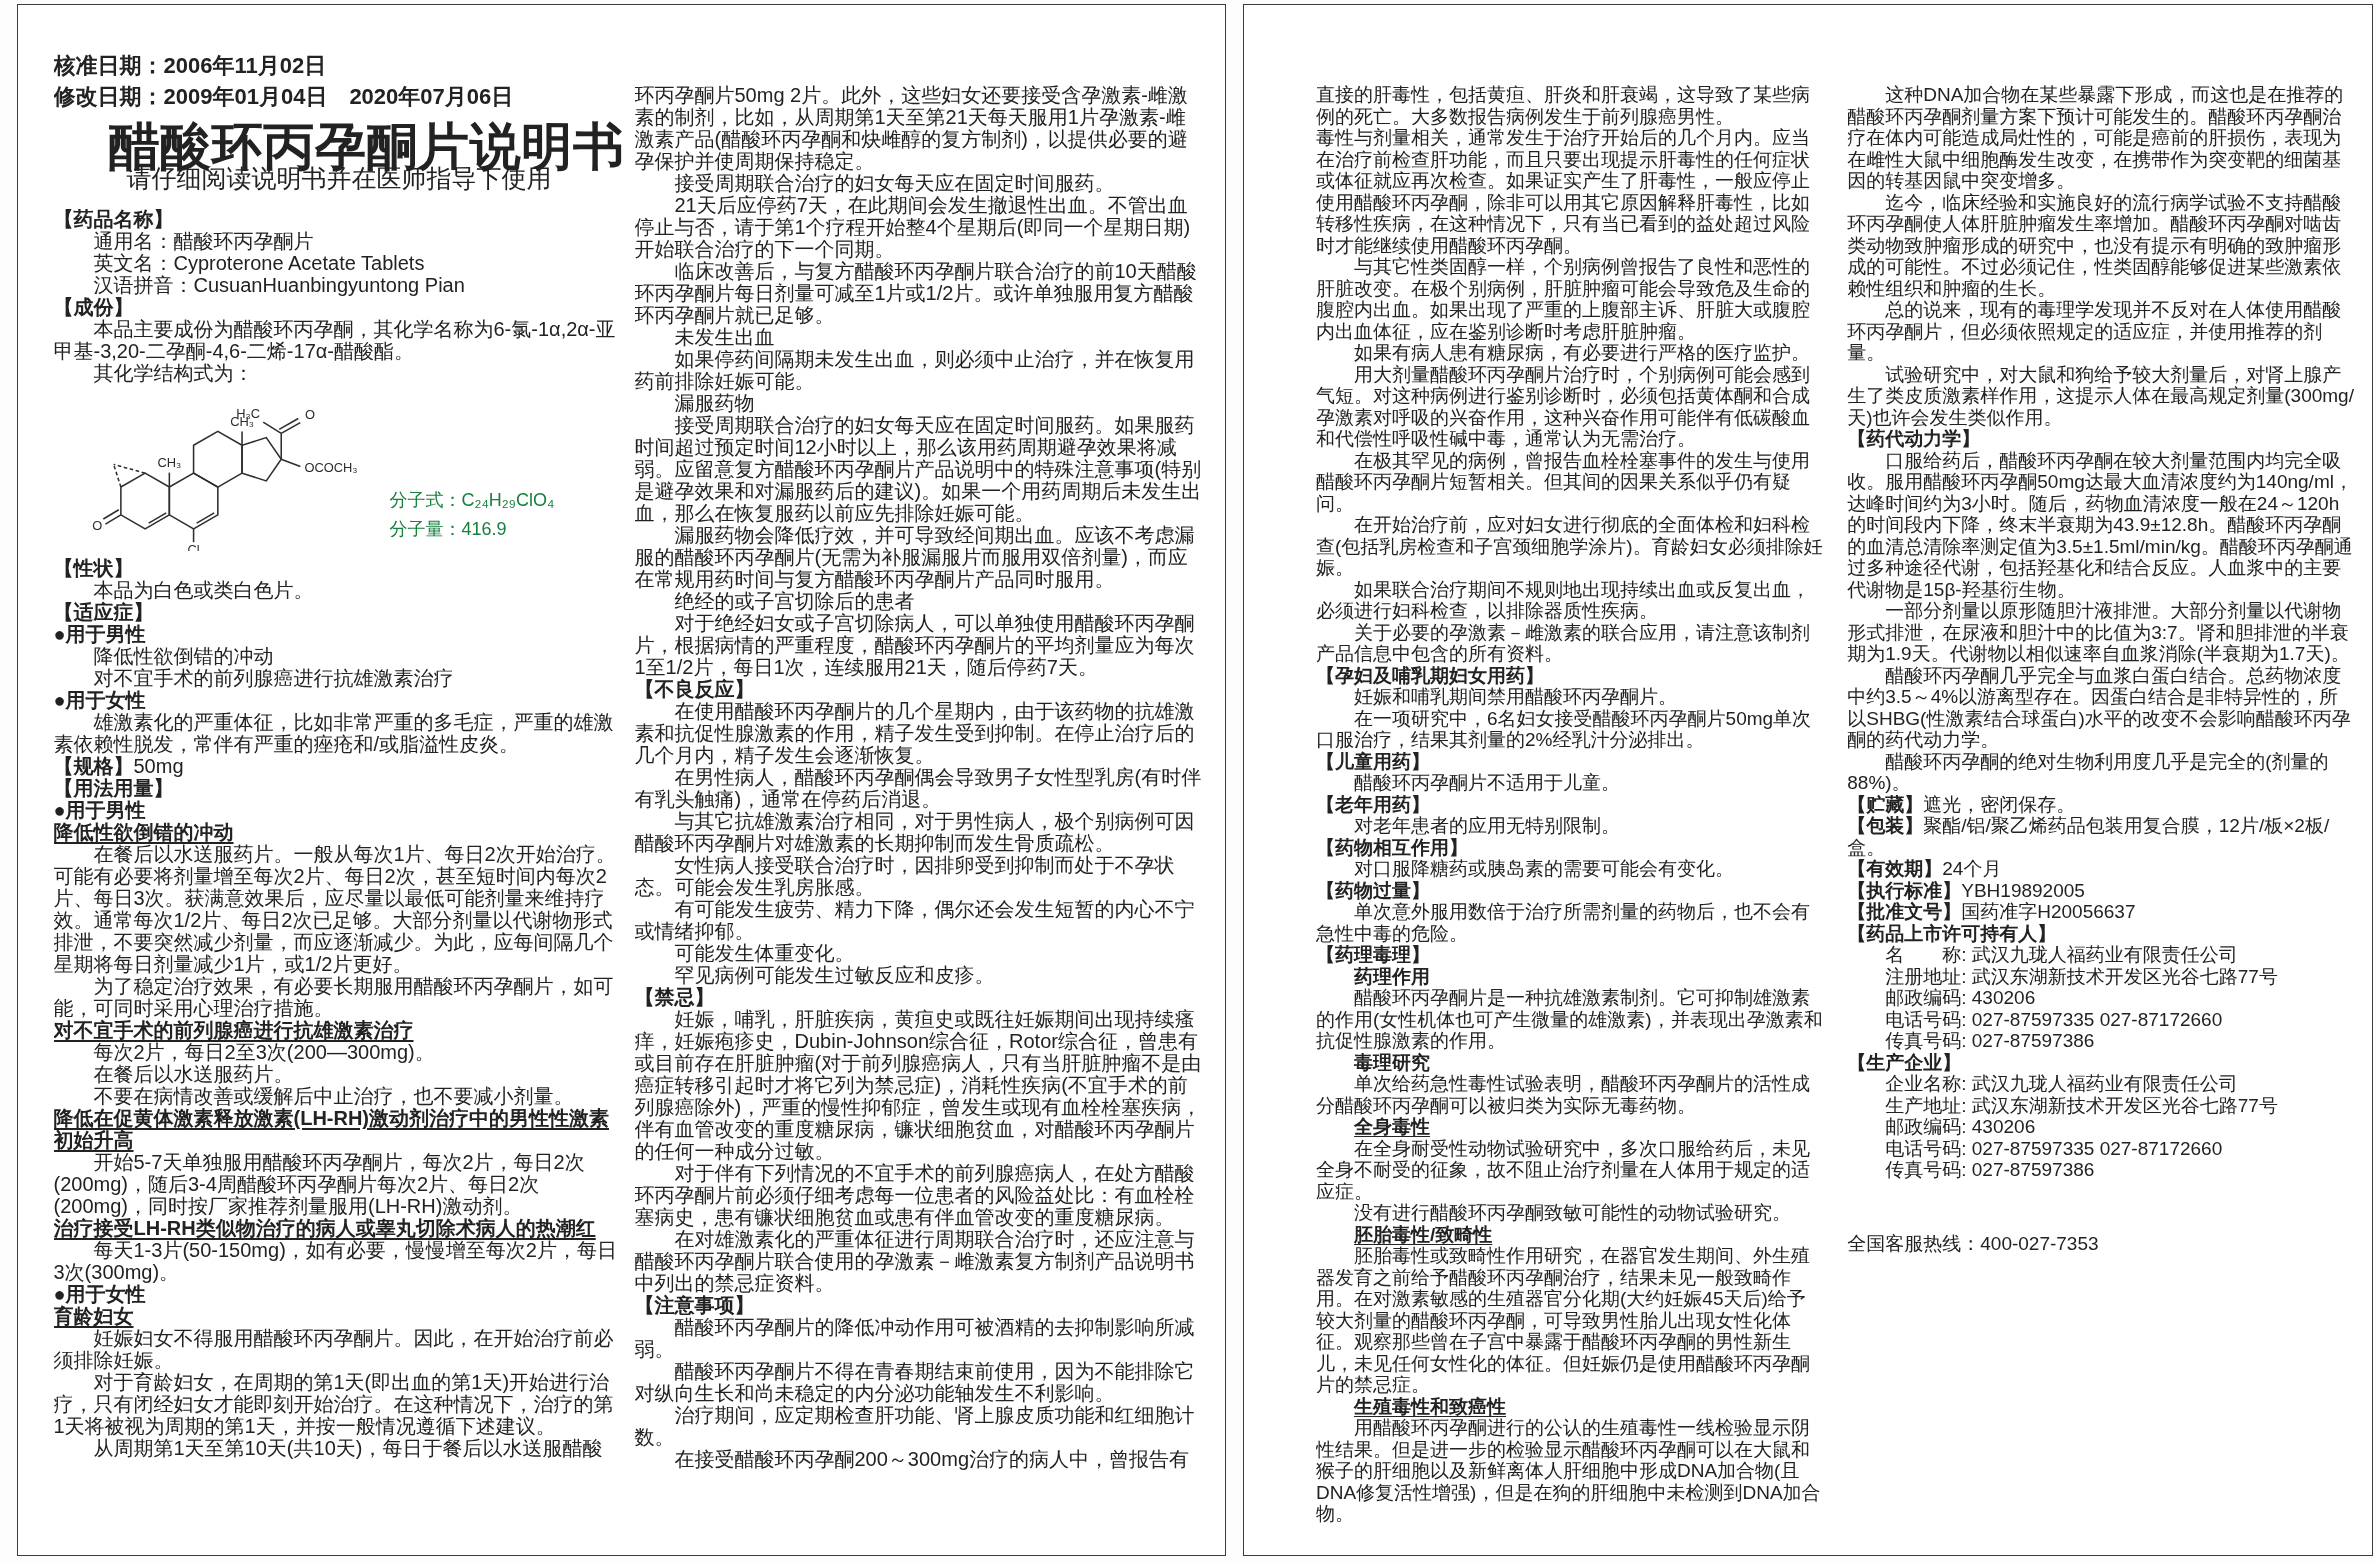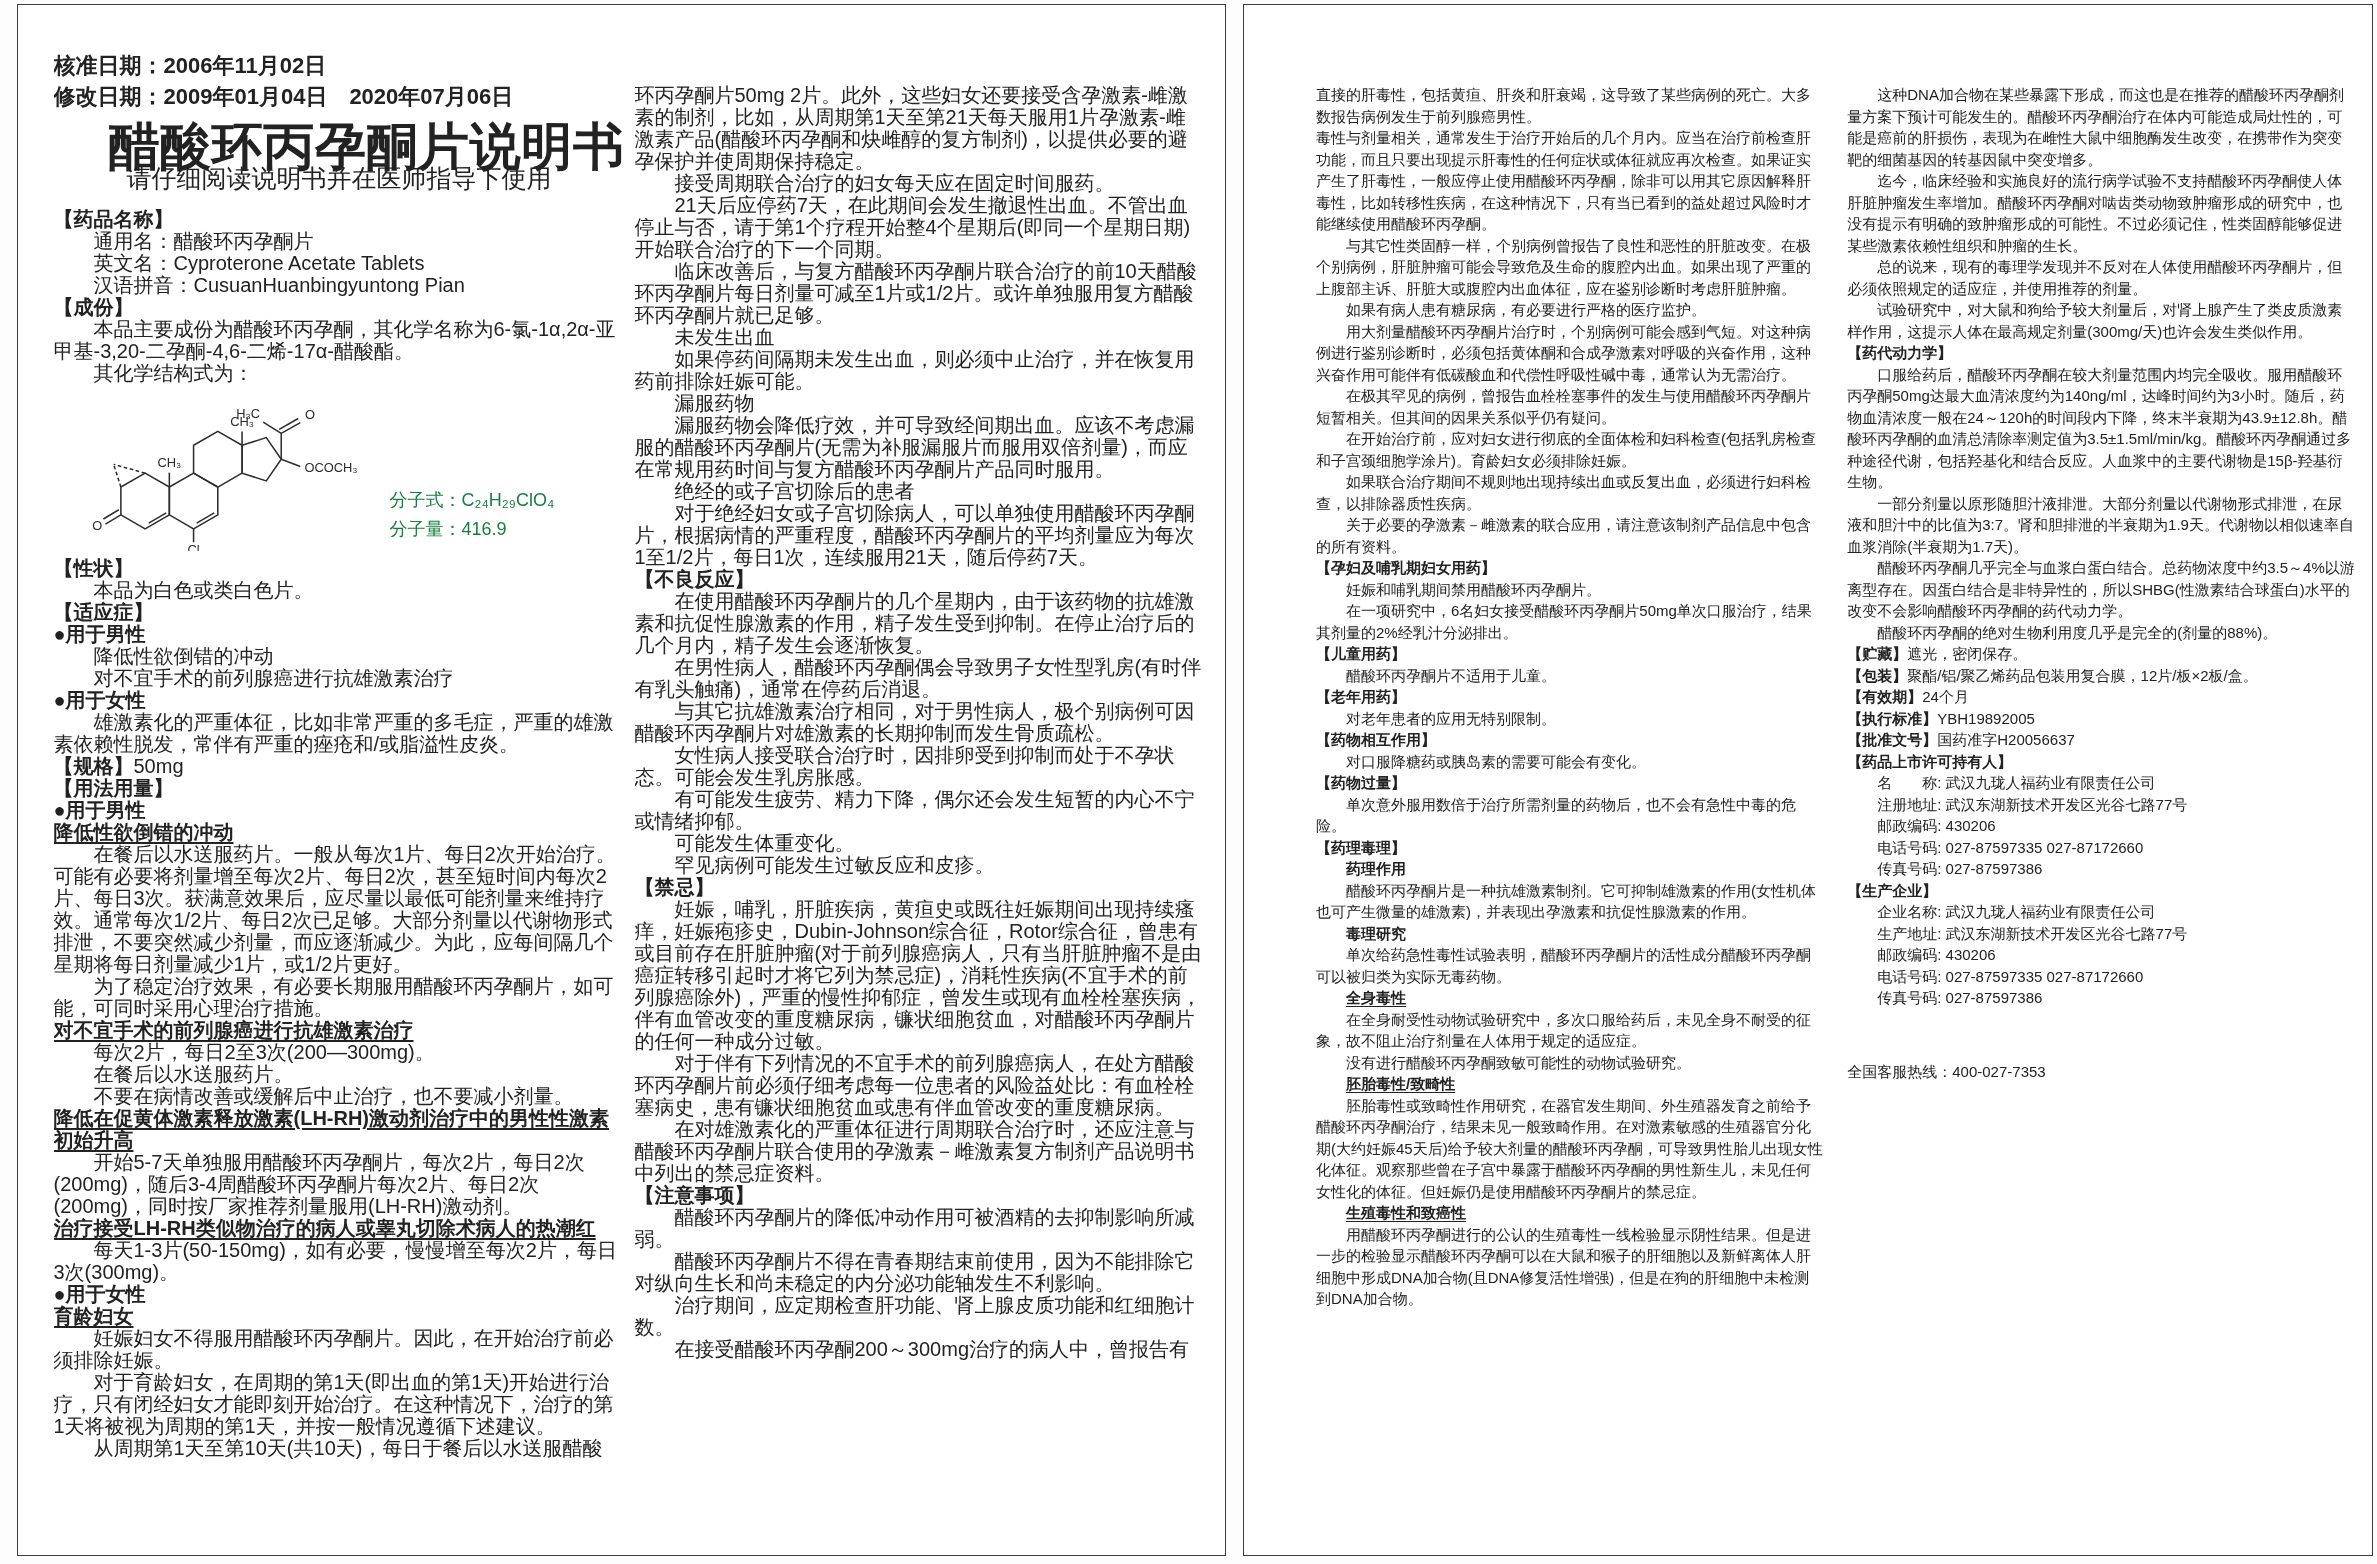--- a/index.html
+++ b/index.html
@@ -3,21 +3,21 @@
 <meta charset="utf-8">
 <style>
   html,body{margin:0;padding:0;background:#ffffff;}
   body{width:2377px;height:1564px;font-family:"Liberation Sans",sans-serif;color:#222;}
   .canvas{position:relative;width:2377px;height:1564px;background:#fdfdfd;overflow:hidden;}
   .page{position:absolute;top:4.4px;height:1552px;border:1.7px solid #3c3c3c;box-sizing:border-box;
         background:#ffffff;display:flex;}
   #page1{left:16.5px;width:1209px;padding:45px 19px 14.3px 36px;gap:10px;}
   #page2{left:1243px;width:1130px;padding:45px 16.5px 14.3px 72px;gap:23px;}
   .col{flex:1 1 0;overflow:hidden;font-size:20px;line-height:22px;}
-  #page2 .col{font-size:15px;line-height:21.5px;}
+  #page2 .col{font-size:19px;line-height:21.5px;}
   .col-offset{margin-top:34px;}
   .blk{margin:0;}
   .blk-h{font-weight:700;}
   .blk-para{text-indent:2em;}
   .blk-flush{}
   .blk-bullet{font-weight:700;}
   .blk-subu{font-weight:700;text-decoration:underline;text-underline-offset:3.3px;}
   .blk-subui{font-weight:700;text-decoration:underline;text-underline-offset:3.3px;text-indent:2em;}
   .blk-subbi{font-weight:700;text-indent:2em;}
   .blk-hotline{margin-top:52px;}
@@ -135,20 +135,21 @@
 
     <div class="col">
       <div class="col-offset">
           <div class="blk blk-flush">环丙孕酮片50mg 2片。此外，这些妇女还要接受含孕激素-雌激素的制剂，比如，从周期第1天至第21天每天服用1片孕激素-雌激素产品(醋酸环丙孕酮和炔雌醇的复方制剂)，以提供必要的避孕保护并使周期保持稳定。</div>
           <div class="blk blk-para">接受周期联合治疗的妇女每天应在固定时间服药。</div>
           <div class="blk blk-para">21天后应停药7天，在此期间会发生撤退性出血。不管出血停止与否，请于第1个疗程开始整4个星期后(即同一个星期日期)开始联合治疗的下一个同期。</div>
           <div class="blk blk-para">临床改善后，与复方醋酸环丙孕酮片联合治疗的前10天醋酸环丙孕酮片每日剂量可减至1片或1/2片。或许单独服用复方醋酸环丙孕酮片就已足够。</div>
           <div class="blk blk-para">未发生出血</div>
           <div class="blk blk-para">如果停药间隔期未发生出血，则必须中止治疗，并在恢复用药前排除妊娠可能。</div>
           <div class="blk blk-para">漏服药物</div>
+          <div class="blk blk-para">接受周期联合治疗的妇女每天应在固定时间服药。如果服药时间超过预定时间12小时以上，那么该用药周期避孕效果将减弱。应留意复方醋酸环丙孕酮片产品说明中的特殊注意事项(特别是避孕效果和对漏服药后的建议)。如果一个用药周期后未发生出血，那么在恢复服药以前应先排除妊娠可能。</div>
           <div class="blk blk-para">漏服药物会降低疗效，并可导致经间期出血。应该不考虑漏服的醋酸环丙孕酮片(无需为补服漏服片而服用双倍剂量)，而应在常规用药时间与复方醋酸环丙孕酮片产品同时服用。</div>
           <div class="blk blk-para">绝经的或子宫切除后的患者</div>
           <div class="blk blk-para">对于绝经妇女或子宫切除病人，可以单独使用醋酸环丙孕酮片，根据病情的严重程度，醋酸环丙孕酮片的平均剂量应为每次1至1/2片，每日1次，连续服用21天，随后停药7天。</div>
           <div class="blk blk-h">【不良反应】</div>
           <div class="blk blk-para">在使用醋酸环丙孕酮片的几个星期内，由于该药物的抗雄激素和抗促性腺激素的作用，精子发生受到抑制。在停止治疗后的几个月内，精子发生会逐渐恢复。</div>
           <div class="blk blk-para">在男性病人，醋酸环丙孕酮偶会导致男子女性型乳房(有时伴有乳头触痛)，通常在停药后消退。</div>
           <div class="blk blk-para">与其它抗雄激素治疗相同，对于男性病人，极个别病例可因醋酸环丙孕酮片对雄激素的长期抑制而发生骨质疏松。</div>
           <div class="blk blk-para">女性病人接受联合治疗时，因排卵受到抑制而处于不孕状态。可能会发生乳房胀感。</div>
           <div class="blk blk-para">有可能发生疲劳、精力下降，偶尔还会发生短暂的内心不宁或情绪抑郁。</div>
           <div class="blk blk-para">可能发生体重变化。</div>

